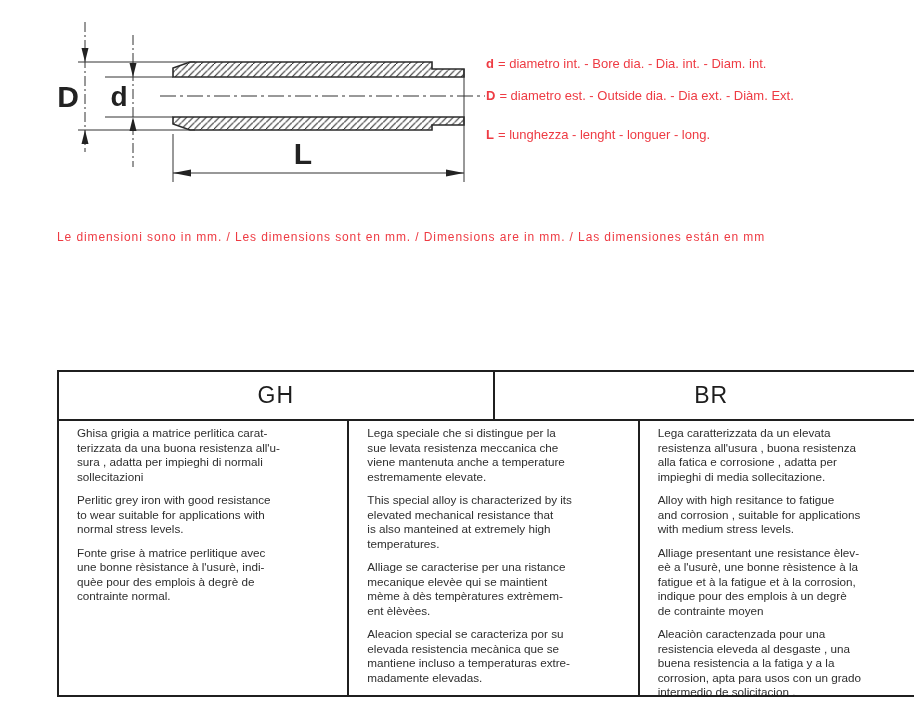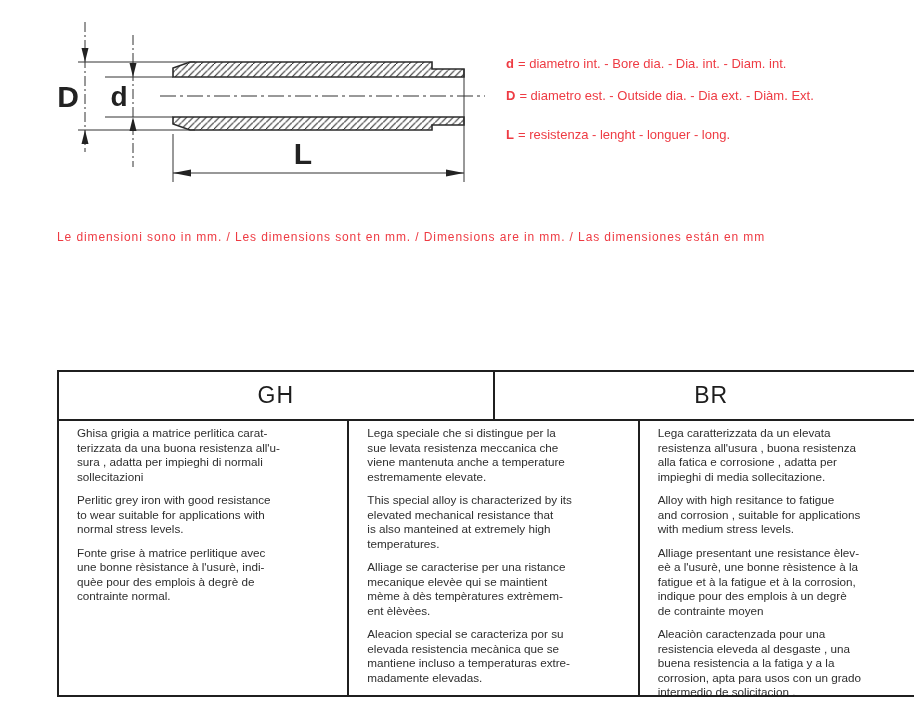--- a/index.html
+++ b/index.html
@@ -13,21 +13,21 @@
   body{
     width:914px;height:725px;position:relative;background:#ffffff;
     font-family:"Liberation Sans",sans-serif;overflow:hidden;
   }
 
   
   .drawing{position:absolute;left:45px;top:12px;width:445px;height:185px;}
 
   
   .legend{position:absolute;left:486px;top:56px;width:400px;height:100px;
-    font-size:13px;color:var(--accent-red);margin-left:20px;}
+    font-size:13px;color:var(--accent-red);}
   .legend-item{position:absolute;left:0;white-space:nowrap;}
   .legend-item.li-0{top:0;}
   .legend-item.li-1{top:32px;}
   .legend-item.li-2{top:71px;}
   .legend-key{font-weight:bold;margin-right:4px;}
 
   
   .note{position:absolute;left:57px;top:230px;font-size:12px;letter-spacing:0.9px;
     color:var(--accent-red);white-space:nowrap;}
 
@@ -94,21 +94,21 @@
 </svg>
 
 <div class="legend">
   <div class="legend-item li-0">
     <span class="legend-key">d</span><span>= diametro int. - Bore dia. - Dia. int. - Diam. int.</span>
   </div>
   <div class="legend-item li-1">
     <span class="legend-key">D</span><span>= diametro est. - Outside dia. - Dia ext. - Diàm. Ext.</span>
   </div>
   <div class="legend-item li-2">
-    <span class="legend-key">L</span><span>= resistenza - lenght - longuer - long.</span>
+    <span class="legend-key">L</span><span>= lunghezza - lenght - longuer - long.</span>
   </div>
 </div>
 
 <div class="note">Le dimensioni sono in mm. / Les dimensions sont en mm. / Dimensions are in mm. / Las dimensiones están en mm</div>
 
 <div class="mat-table">
   <div class="header-row">
     <div class="header-cell">GH</div>
     <div class="header-cell">BR</div>
   </div>

